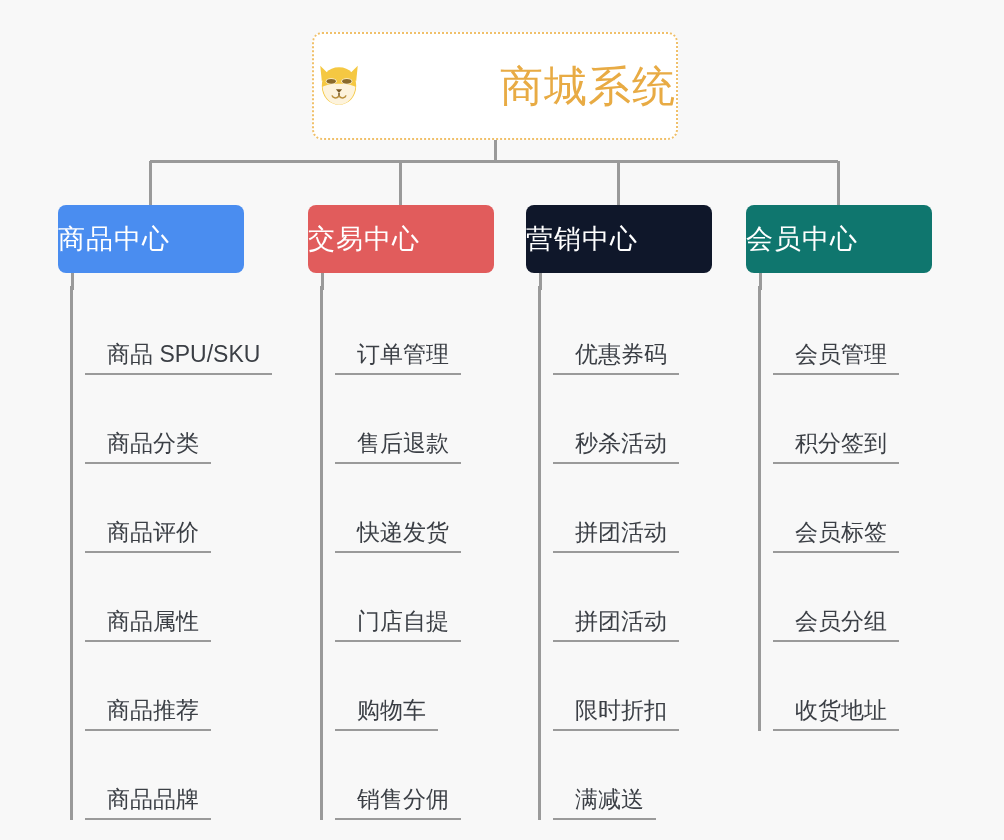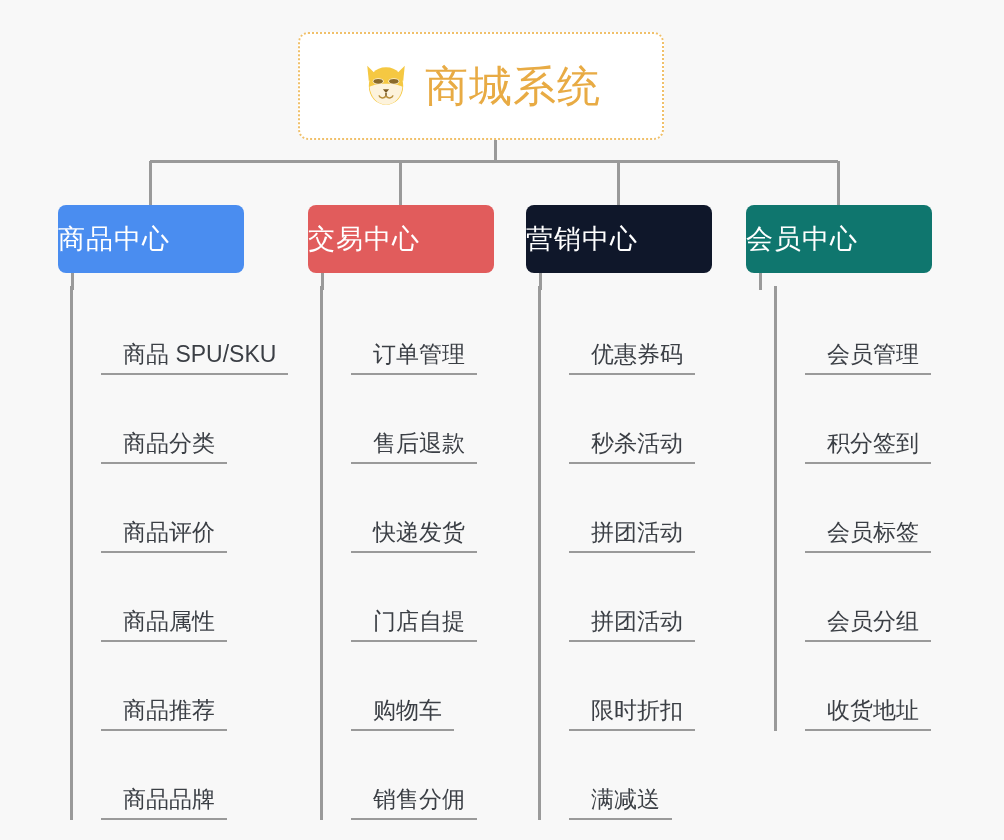--- a/index.html
+++ b/index.html
@@ -16,31 +16,31 @@
 
   #mindmap {
     position: relative;
     width: 1004px;
     height: 840px;
   }
 
   
   .root-node {
     position: absolute;
-    left: 298px;
+    left: 312px;
     top: 32px;
     width: 366px;
     height: 108px;
     background: #ffffff;
     border: 2px dotted #f0c06a;
     border-radius: 10px;
     box-sizing: border-box;
     display: flex;
     align-items: center;
-    justify-content: center;
+    justify-content: space-between;
     gap: 14px;
   }
   .root-icon {
     width: 50px;
     height: 50px;
     flex: 0 0 auto;
     display: block;
   }
   .root-title {
     font-size: 43px;
@@ -72,21 +72,21 @@
     align-items: center;
     justify-content: flex-start;
     color: #ffffff;
     font-size: 27px;
     letter-spacing: 1px;
     box-sizing: border-box;
   }
   .branch-list {
     position: relative;
     margin-top: 13px;
-    padding-left: 28px;
+    padding-left: 12px;
     border-left: 3px solid #9a9a9a;
     box-sizing: border-box;
   }
   .leaf {
     height: 89px;
     display: flex;
     align-items: flex-end;
     box-sizing: border-box;
   }
   .leaf-label {
@@ -101,21 +101,21 @@
 
   
   #branch-0 { left: 58px;  width: 186px; }
   #branch-1 { left: 308px; width: 186px; }
   #branch-2 { left: 526px; width: 186px; }
   #branch-3 { left: 746px; width: 186px; }
 
   #branch-0 .branch-list { margin-left: 12px; }
   #branch-1 .branch-list { margin-left: 12px; }
   #branch-2 .branch-list { margin-left: 12px; }
-  #branch-3 .branch-list { margin-left: 28px; }
+  #branch-3 .branch-list { margin-left: 12px; }
 </style>
 </head>
 <body>
 
 <div id="mindmap">
 
   <div class="root-node">
     <svg class="root-icon" viewBox="0 0 64 64">
       <path d="M8 6 L10 26 L20 18 Z" fill="#f5c842"></path>
       <path d="M56 6 L54 26 L44 18 Z" fill="#f5c842"></path>

